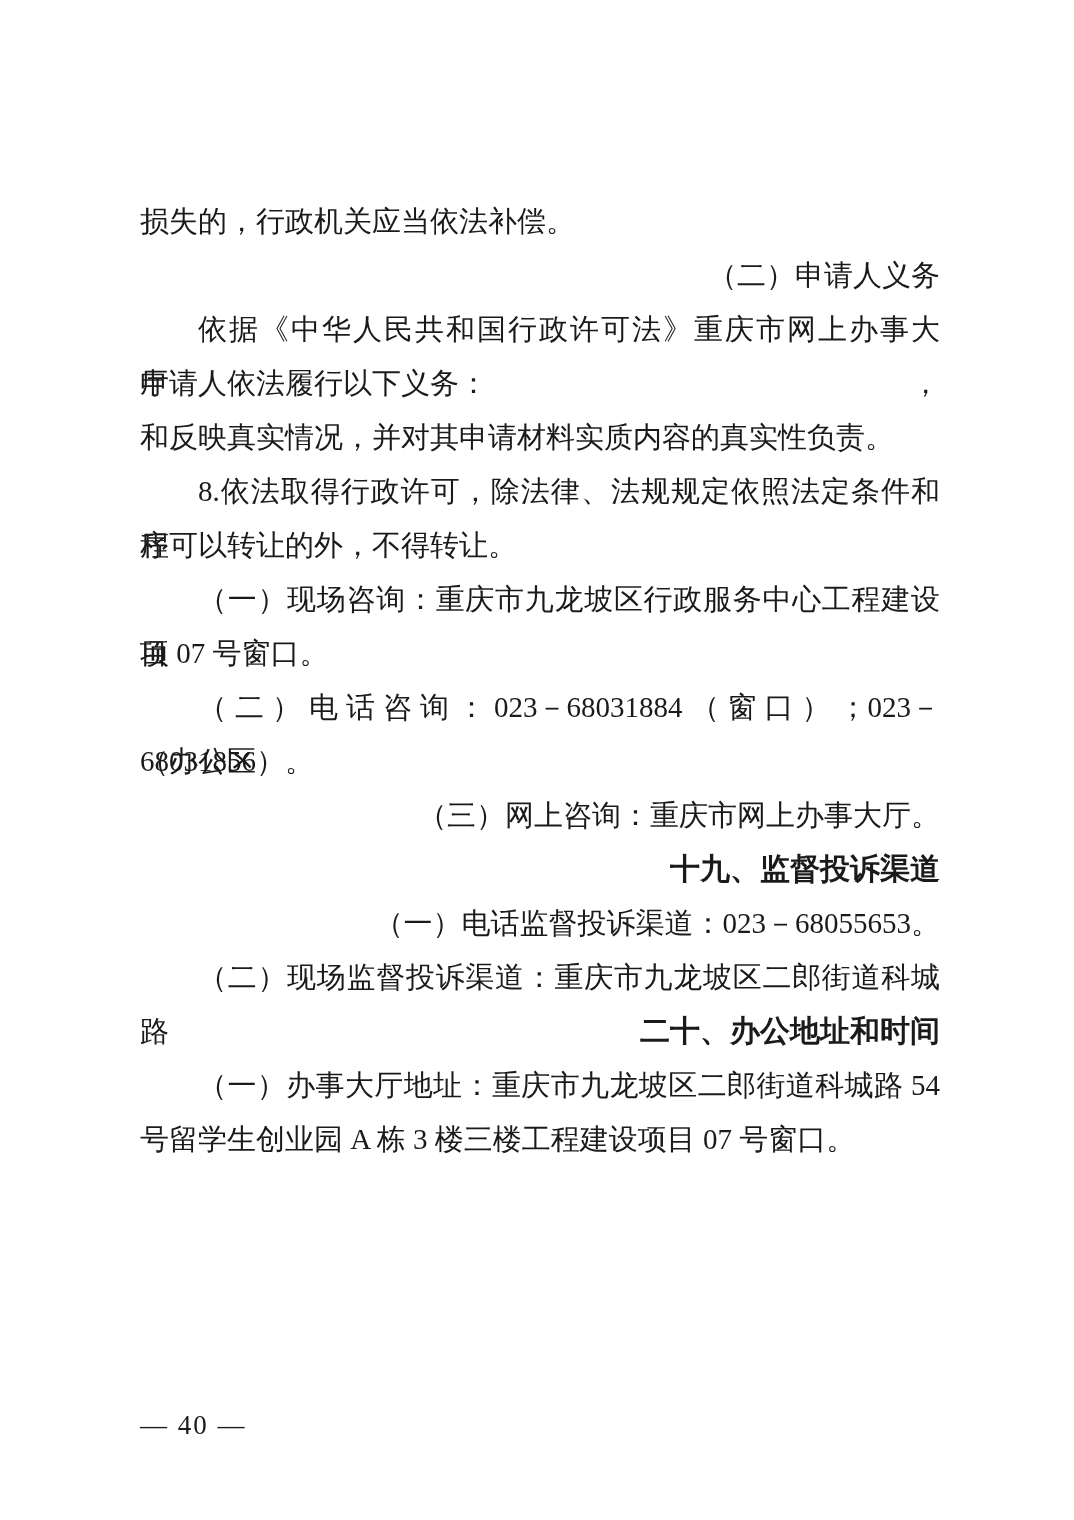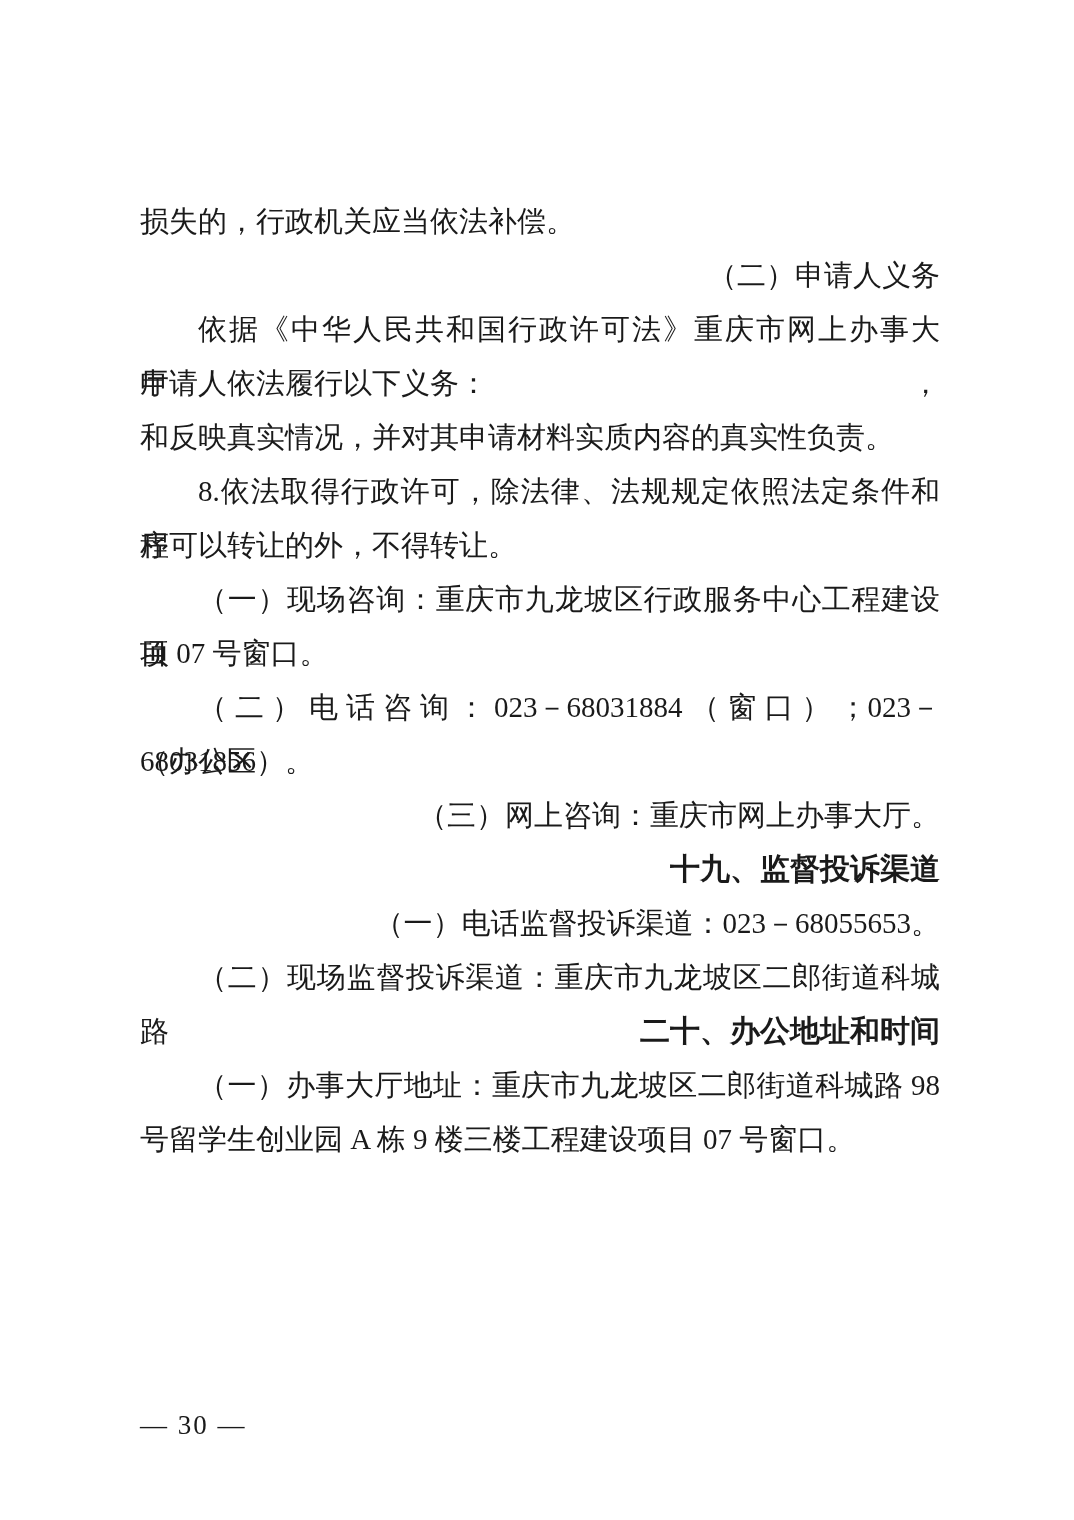--- a/index.html
+++ b/index.html
@@ -69,18 +69,18 @@
     <div class="line">序可以转让的外，不得转让。</div>
     <div class="line indent fill">（一）现场咨询：重庆市九龙坡区行政服务中心工程建设项</div>
     <div class="line">目 07 号窗口。</div>
     <div class="line indent fill">（二）电话咨询：023－68031884（窗口）；023－68031856</div>
     <div class="line">（办公区）。</div>
     <div class="line indent">（三）网上咨询：重庆市网上办事大厅。</div>
     <div class="line heading indent">十九、监督投诉渠道</div>
     <div class="line indent">（一）电话监督投诉渠道：023－68055653。</div>
     <div class="line indent fill">（二）现场监督投诉渠道：重庆市九龙坡区二郎街道科城路</div>
     <div class="line heading indent">二十、办公地址和时间</div>
-    <div class="line indent fill">（一）办事大厅地址：重庆市九龙坡区二郎街道科城路 98</div>
-    <div class="line">号留学生创业园 A 栋 9 楼三楼工程建设项目 07 号窗口。</div>
+    <div class="line indent fill">（一）办事大厅地址：重庆市九龙坡区二郎街道科城路 54</div>
+    <div class="line">号留学生创业园 A 栋 3 楼三楼工程建设项目 07 号窗口。</div>
   </div>
 
-  <div class="page-number">— 30 —</div>
+  <div class="page-number">— 40 —</div>
 </div>
 
 </body></html>

